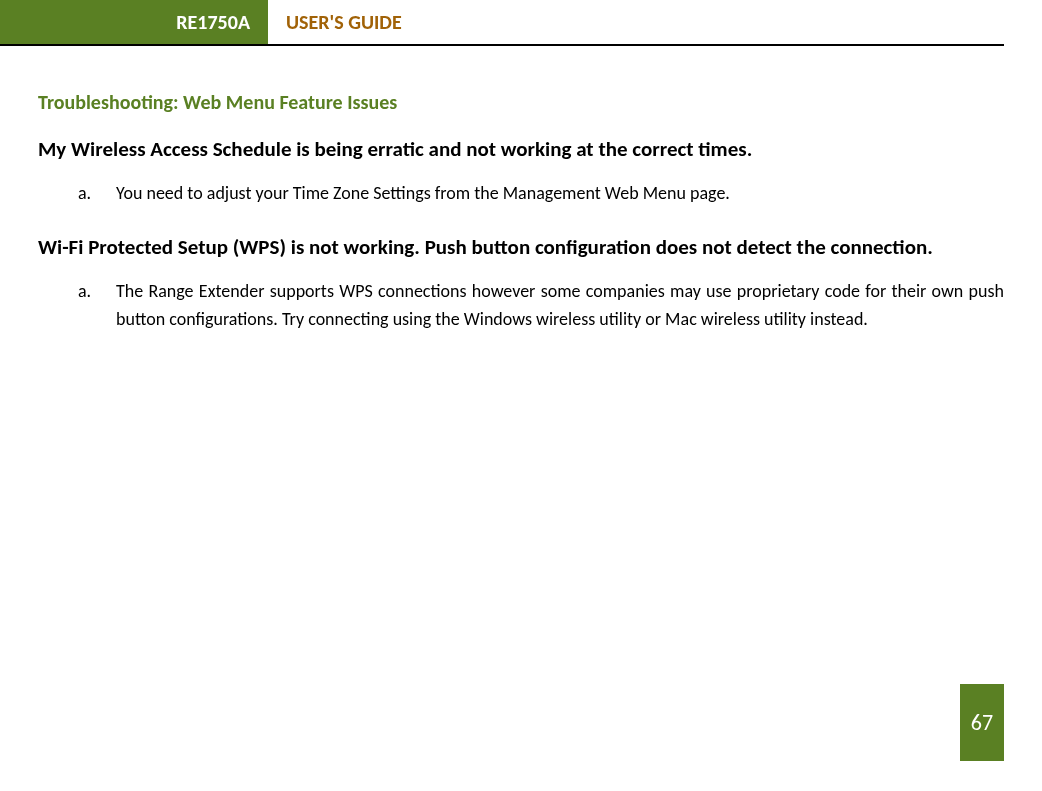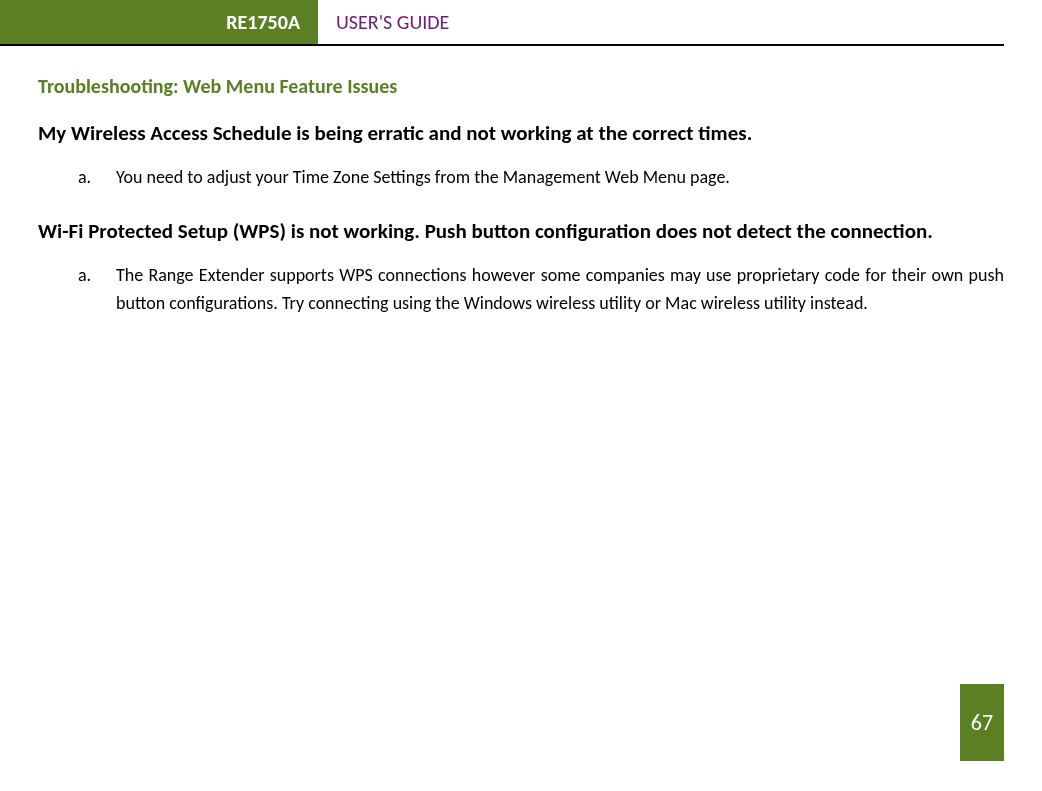--- a/index.html
+++ b/index.html
@@ -21,32 +21,32 @@
       border-bottom: 2px solid #000;
       margin-left: 0;
       margin-right: 38px;
     }
     .header-left {
       background: #5a8023;
       color: #fff;
       font-weight: bold;
       font-size: 20px;
       padding: 10px 18px 10px 0;
-      width: 318px;
+      width: 268px;
       text-align: right;
     }
     .header-right {
-      font-weight: normal;
+      font-weight: bold;
       font-size: 20px;
       padding: 10px 18px;
       flex: 1;
-      color: #701a75;
+      color: #a16207;
     }
     .content {
-      padding: 28px 38px 0 38px;
+      padding: 44px 38px 0 38px;
     }
     .section-title {
       color: #5a8023;
       font-weight: bold;
       font-size: 20px;
       margin-bottom: 22px;
     }
     .subheading {
       font-weight: bold;
       font-size: 21px;

